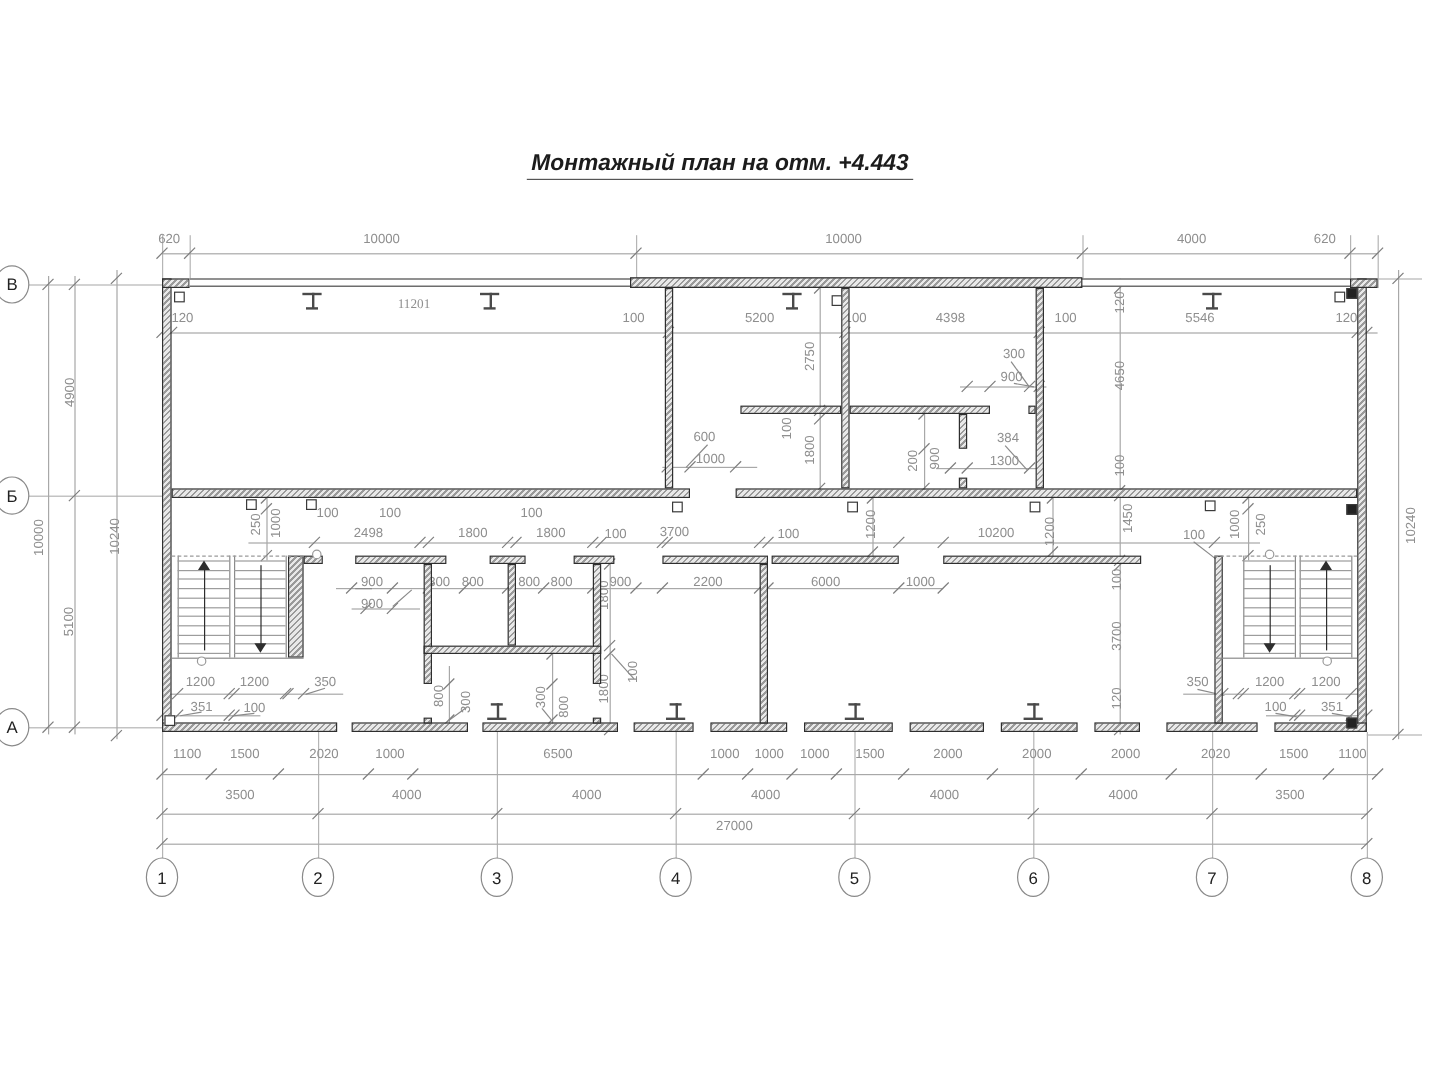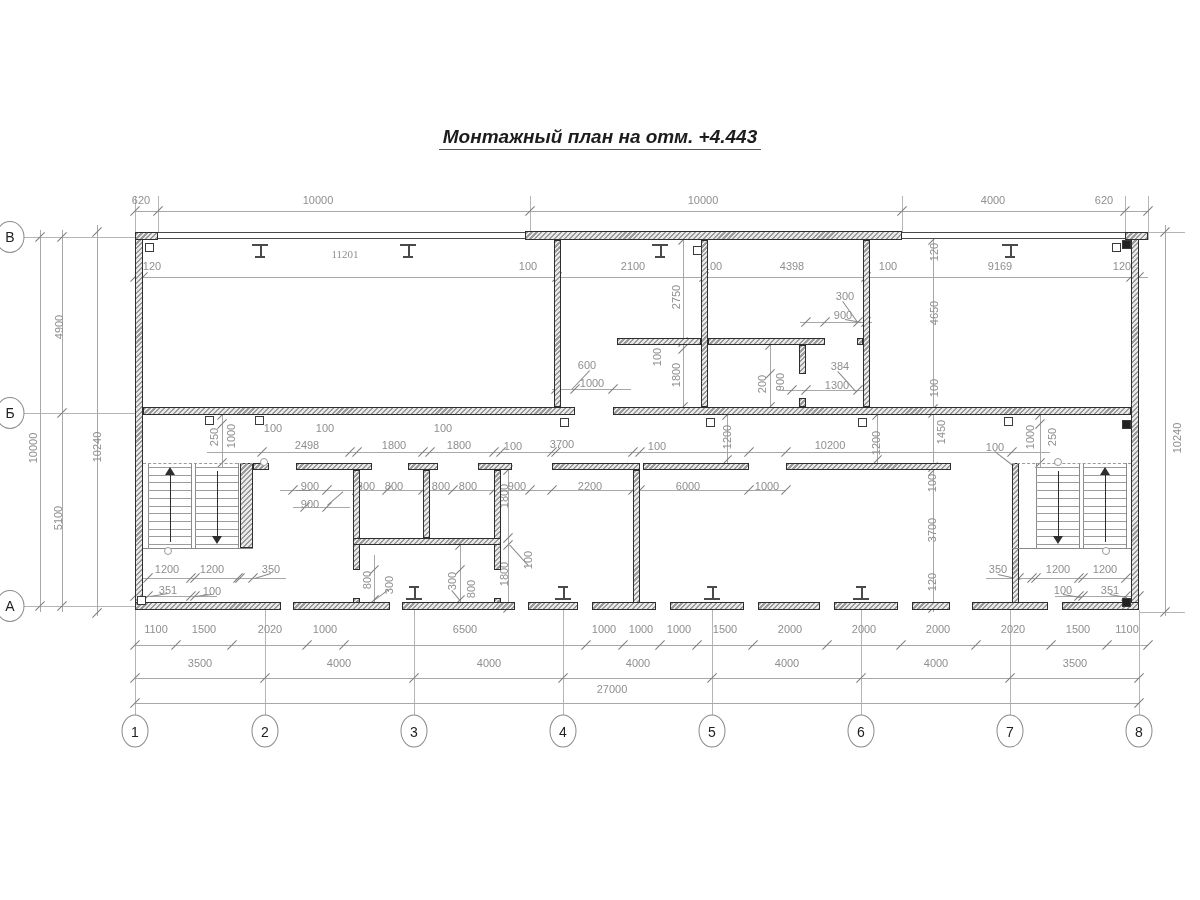--- a/index.html
+++ b/index.html
@@ -249,25 +249,25 @@
       <div class="sline" style="left: 310px; top: 491px; width: 14px; height: 1px; transform: rotate(3.14159rad); transform-origin: 0px 0px;"></div>
       <div class="sline" style="left: 528px; top: 566px; width: 28.3196px; height: 1px; transform: rotate(-2.30624rad); transform-origin: 0px 0px;"></div>
       <div class="dim" style="left: 141px; top: 200px;">620</div>
       <div class="dim" style="left: 318px; top: 200px;">10000</div>
       <div class="dim" style="left: 703px; top: 200px;">10000</div>
       <div class="dim" style="left: 993px; top: 200px;">4000</div>
       <div class="dim" style="left: 1104px; top: 200px;">620</div>
       <div class="dim" style="left: 152px; top: 266px;">120</div>
       <div class="dim" style="left: 345px; top: 254px; font-family: Liberation Serif, serif;">11201</div>
       <div class="dim" style="left: 528px; top: 266px;">100</div>
-      <div class="dim" style="left: 633px; top: 266px;">2100</div>
+      <div class="dim" style="left: 633px; top: 266px;">5200</div>
       <div class="dim" style="left: 713px; top: 266px;">100</div>
       <div class="dim" style="left: 792px; top: 266px;">4398</div>
       <div class="dim" style="left: 888px; top: 266px;">100</div>
-      <div class="dim" style="left: 1000px; top: 266px;">9169</div>
+      <div class="dim" style="left: 1000px; top: 266px;">5546</div>
       <div class="dim" style="left: 1122px; top: 266px;">120</div>
       <div class="dim" style="left: 845px; top: 296px;">300</div>
       <div class="dim" style="left: 843px; top: 315px;">900</div>
       <div class="dim" style="left: 840px; top: 366px;">384</div>
       <div class="dim" style="left: 837px; top: 385px;">1300</div>
       <div class="dim" style="left: 587px; top: 365px;">600</div>
       <div class="dim" style="left: 592px; top: 383px;">1000</div>
       <div class="dim r" style="left: 676px; top: 297px;">2750</div>
       <div class="dim r" style="left: 657px; top: 357px;">100</div>
       <div class="dim r" style="left: 676px; top: 375px;">1800</div>

